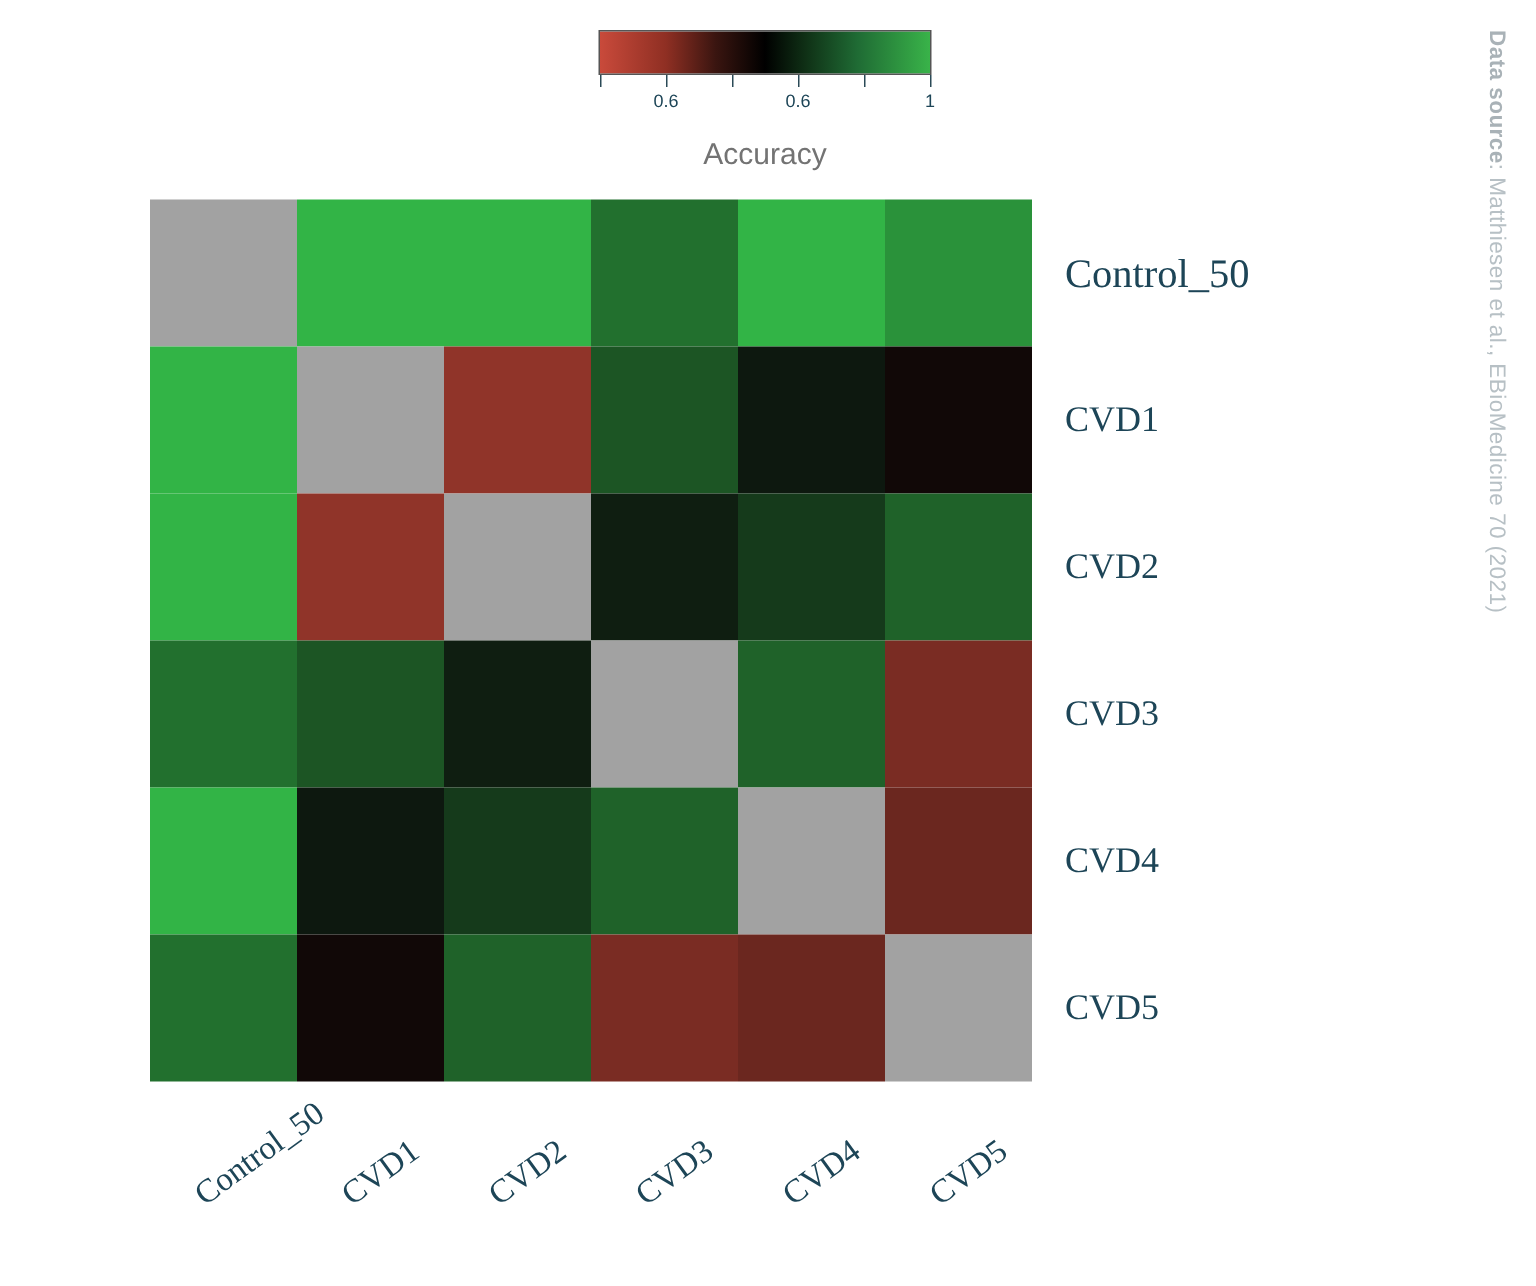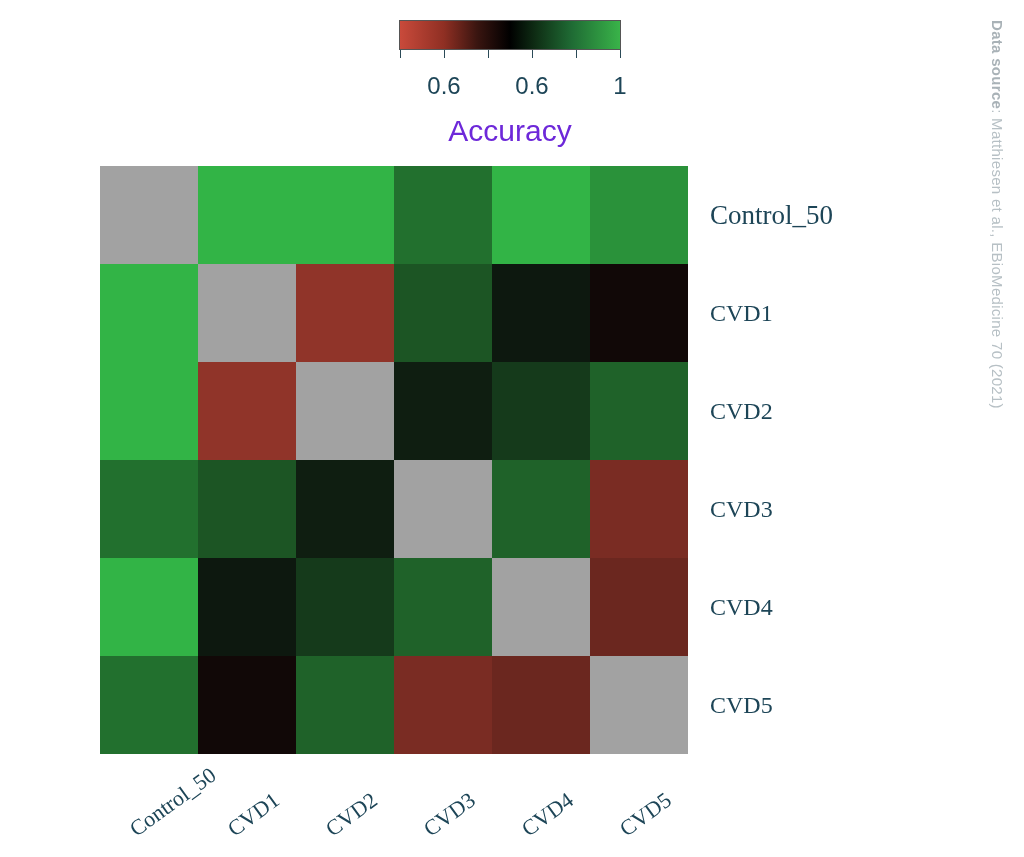--- a/index.html
+++ b/index.html
@@ -60,34 +60,34 @@
   .cb-tick {
     position: absolute;
     top: 0;
     width: 1px;
     height: 8px;
     background: #2b4a57;
   }
   .cb-labels {
     position: relative;
     width: 220px;
-    margin: 12px auto;
+    margin: 0 auto;
     height: 22px;
-    font-size: 24px;
+    font-size: 12px;
     color: #1d4557;
   }
   .cb-label {
     position: absolute;
     top: 0;
     transform: translateX(-50%);
   }
   .cb-title {
-    font-size: 30px;
-    color: #6d28d9;
-    margin-top: 20px;
+    font-size: 20px;
+    color: #737373;
+    margin-top: 10px;
   }
   
   .hm-area {
     position: relative;
     width: 820px;
     margin: 0 auto;
     font-family: Liberation Serif, serif;
   }
   .hm-grid {
     display: grid;

